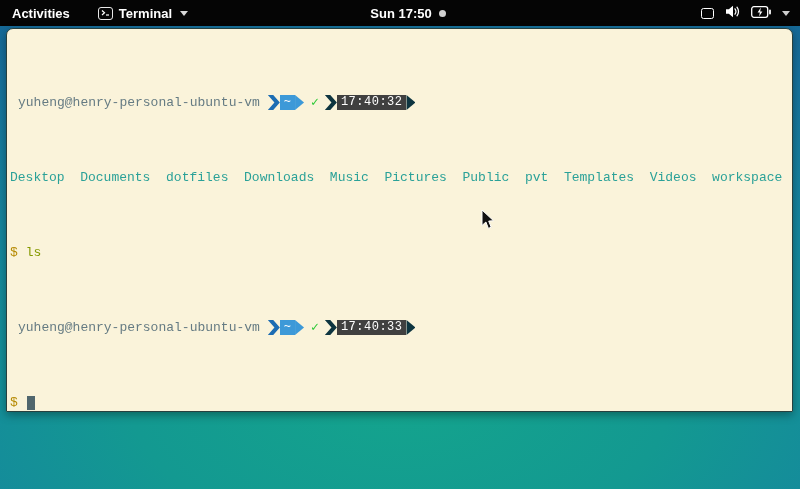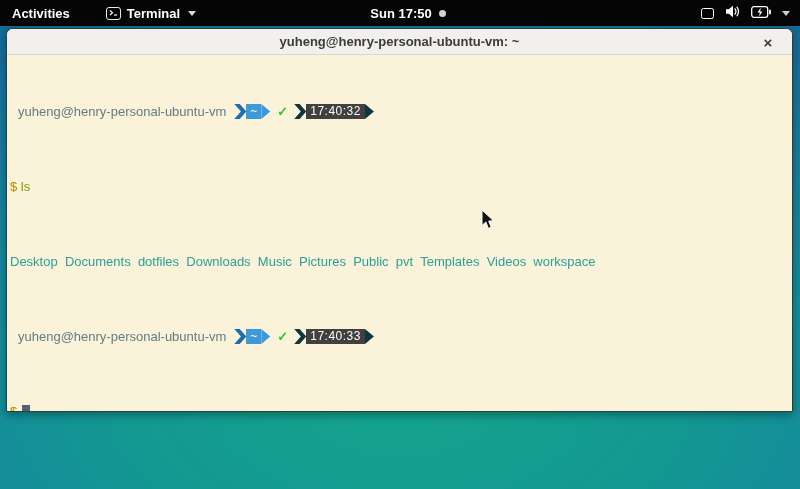--- a/index.html
+++ b/index.html
@@ -11,21 +11,21 @@
         #14a48d 0%, #139991 28%, #15879e 52%, #17719d 76%, #145e8e 95%, #115484 100%);
     position:relative;
   }
 
   
   .topbar {
     position:absolute; top:0; left:0; width:800px; height:26px;
     background:#050505; color:#fff; display:flex; align-items:center;
     font-size:13px; font-weight:700;
   }
-  .tb-left { display:flex; align-items:center; gap:18px; padding-left:10px; }
+  .tb-left { display:flex; align-items:center; gap:10px; padding-left:10px; }
   .activities { padding:2px 2px; cursor:default; }
   .appmenu { display:flex; align-items:center; gap:6px;margin-left:16px; }
   .appicon-box {
     width:15px; height:13px; border:1px solid #e8e8e8; border-radius:3px;
     display:flex; align-items:center; justify-content:center;
   }
   .appicon-box svg { display:block; }
   .caret-down {
     width:0; height:0; border-left:4px solid transparent; border-right:4px solid transparent;
     border-top:5px solid #d9d9d9; margin-left:2px;
@@ -57,23 +57,23 @@
     height:26px; background:#f2f0ec; border-bottom:1px solid #dbd8d2;
     display:flex; align-items:center; justify-content:center; position:relative;
     font-size:13px; font-weight:700; color:#3b3b3b;
   }
   .close-btn {
     position:absolute; right:14px; top:0; height:26px; width:20px;
     display:flex; align-items:center; justify-content:center;
     font-size:15px; font-weight:700; color:#3a3a3a; cursor:default;
   }
   .term {
-    font-family:Liberation Sans, sans-serif;
+    font-family:Liberation Mono, monospace;
     font-size:13px; line-height:15px; color:#657b83;
-    padding:4px 0 0 3px; white-space:pre;
+    padding:21px 0 0 3px; white-space:pre;
   }
   .line { height:15px; }
   .prompt-line { display:flex; align-items:center; }
   .user { color:#657b83; margin-left:8px; }
   .pl { display:flex; align-items:center; height:15px; }
   .chev {
     width:12px; height:15px; margin-left:8px;
     clip-path:polygon(0 0,45% 0,100% 50%,45% 100%,0 100%,55% 50%);
   }
   .chev.blue { background:#1d6db3; }
@@ -133,47 +133,43 @@
         <rect x="0.7" y="0.7" width="16" height="10.6" rx="2.2" fill="none" stroke="#fff" stroke-width="1.3"></rect>
         <rect x="18.1" y="3.6" width="1.8" height="4.8" rx="0.9" fill="#fff"></rect>
         <path d="M9.8 1.6 L6.6 6.5 h2.2 L8.1 10.4 L11.4 5.5 H9.2 z" fill="#fff"></path>
       </svg>
     </span>
     <span class="tb-caret"></span>
   </div>
 </div>
 
 <div class="window">
-  <div class="titlebar">
-    <span>yuheng@henry-personal-ubuntu-vm: ~</span>
-    <span class="close-btn">×</span>
-  </div>
 
   <div class="term">
     
     <div class="line prompt-line">
       <span class="user">yuheng@henry-personal-ubuntu-vm</span>
       <span class="pl">
         <span class="chev blue"></span>
         <span class="seg-body blue">~</span>
         <span class="seg-point blue"></span>
       </span>
       <span class="check">✓</span>
       <span class="pl">
         <span class="chev dark"></span>
         <span class="seg-body dark">17:40:32</span>
         <span class="seg-point dark"></span>
       </span>
     </div>
 
     
-    <div class="line"><span class="dollar">$</span> <span class="cmd">ls</span></div>
+    <div class="line dirs">Desktop  Documents  dotfiles  Downloads  Music  Pictures  Public  pvt  Templates  Videos  workspace</div>
 
     
-    <div class="line dirs">Desktop  Documents  dotfiles  Downloads  Music  Pictures  Public  pvt  Templates  Videos  workspace</div>
+    <div class="line"><span class="dollar">$</span> <span class="cmd">ls</span></div>
 
     
     <div class="line prompt-line">
       <span class="user">yuheng@henry-personal-ubuntu-vm</span>
       <span class="pl">
         <span class="chev blue"></span>
         <span class="seg-body blue">~</span>
         <span class="seg-point blue"></span>
       </span>
       <span class="check">✓</span>

